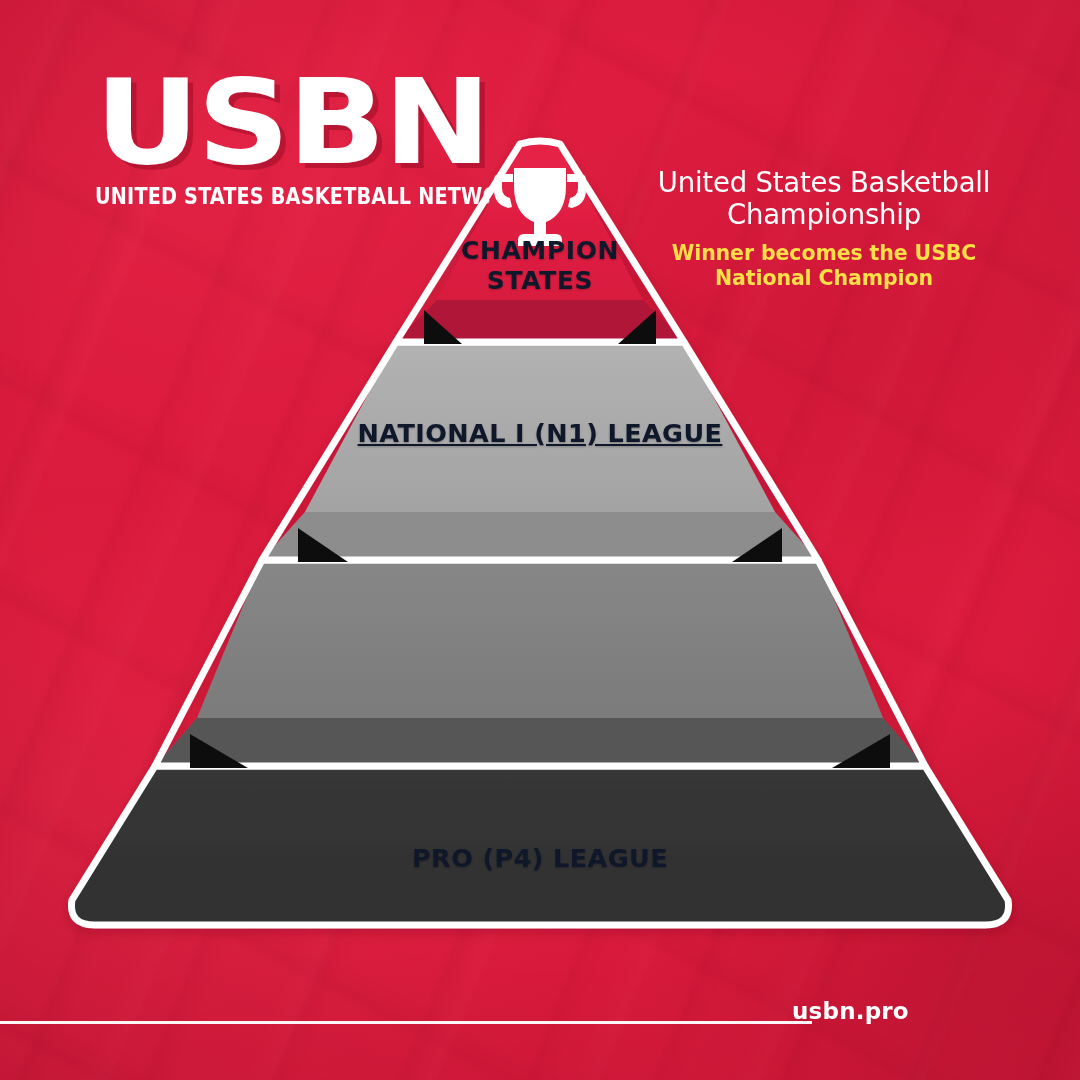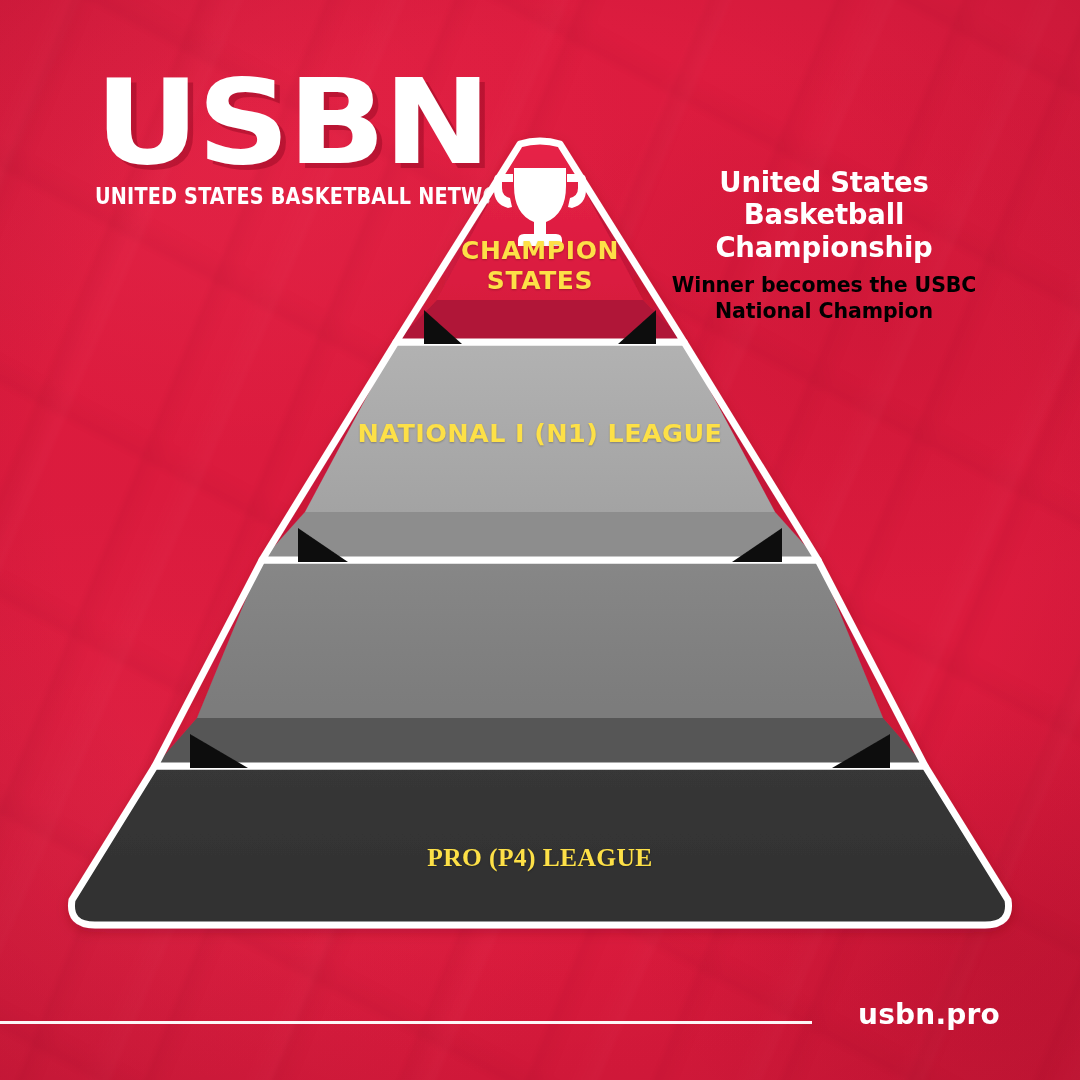--- a/index.html
+++ b/index.html
@@ -87,85 +87,85 @@
   .headline {
     position: absolute;
     left: 648px;
     top: 166px;
     width: 352px;
     text-align: center;
     color: #ffffff;
   }
   .headline-title {
     font-family: "DejaVu Sans", sans-serif;
-    font-weight: 700;
+    font-weight: 400;
     font-size: 27.5px;
     line-height: 1.18;
     letter-spacing: -0.2px;
   }
   .headline-sub {
     margin-top: 10px;
     font-family: "DejaVu Sans", sans-serif;
     font-weight: 600;
     font-size: 20.5px;
     line-height: 1.24;
     letter-spacing: -0.1px;
-    color: #000000;
+    color: #fde047;
   }
 
   
   #pyramid {
     position: absolute;
     left: 0;
     top: 0;
     width: 1080px;
     height: 1080px;
     pointer-events: none;
   }
   #pyramid .clickable { pointer-events: auto; }
 
   .tier-label {
     position: absolute;
-    color: #fde047;
+    color: #0f172a;
     font-family: "DejaVu Sans", sans-serif;
     font-weight: 700;
     text-align: center;
     white-space: nowrap;
     letter-spacing: 0.4px;
     text-shadow: 0 1px 2px rgba(0,0,0,0.25);
   }
   .label-champion {
     left: 430px;
     top: 236px;
     width: 220px;
     font-size: 25px;
     line-height: 1.2;
     letter-spacing: 0.6px;
   }
-  .label-n1 { left: 300px; top: 418px; width: 480px; font-size: 25.5px; }
+  .label-n1 { left: 300px; top: 418px; width: 480px; font-size: 25.5px; text-decoration: underline; }
   .label-n2 { left: 190px; top: 626px; width: 700px; font-size: 25.5px; }
-  .label-p4 { left: 80px; top: 843px; width: 920px; font-size: 25.5px; font-family: Liberation Serif, serif; }
+  .label-p4 { left: 80px; top: 843px; width: 920px; font-size: 25.5px; }
 
   
   .footer-rule {
     position: absolute;
     left: 0;
     top: 1021px;
     width: 812px;
     height: 3px;
     background: #ffffff;
     opacity: 0.96;
   }
   .footer-url {
     position: absolute;
-    left: 858px;
+    left: 792px;
     top: 998px;
     font-family: "DejaVu Sans", sans-serif;
     font-weight: 600;
-    font-size: 28px;
+    font-size: 23px;
     letter-spacing: 0.2px;
     color: #ffffff;
   }
 </style>
 </head>
 <body>
 
 <div id="stage">
 
   <div class="bg-base"></div>

